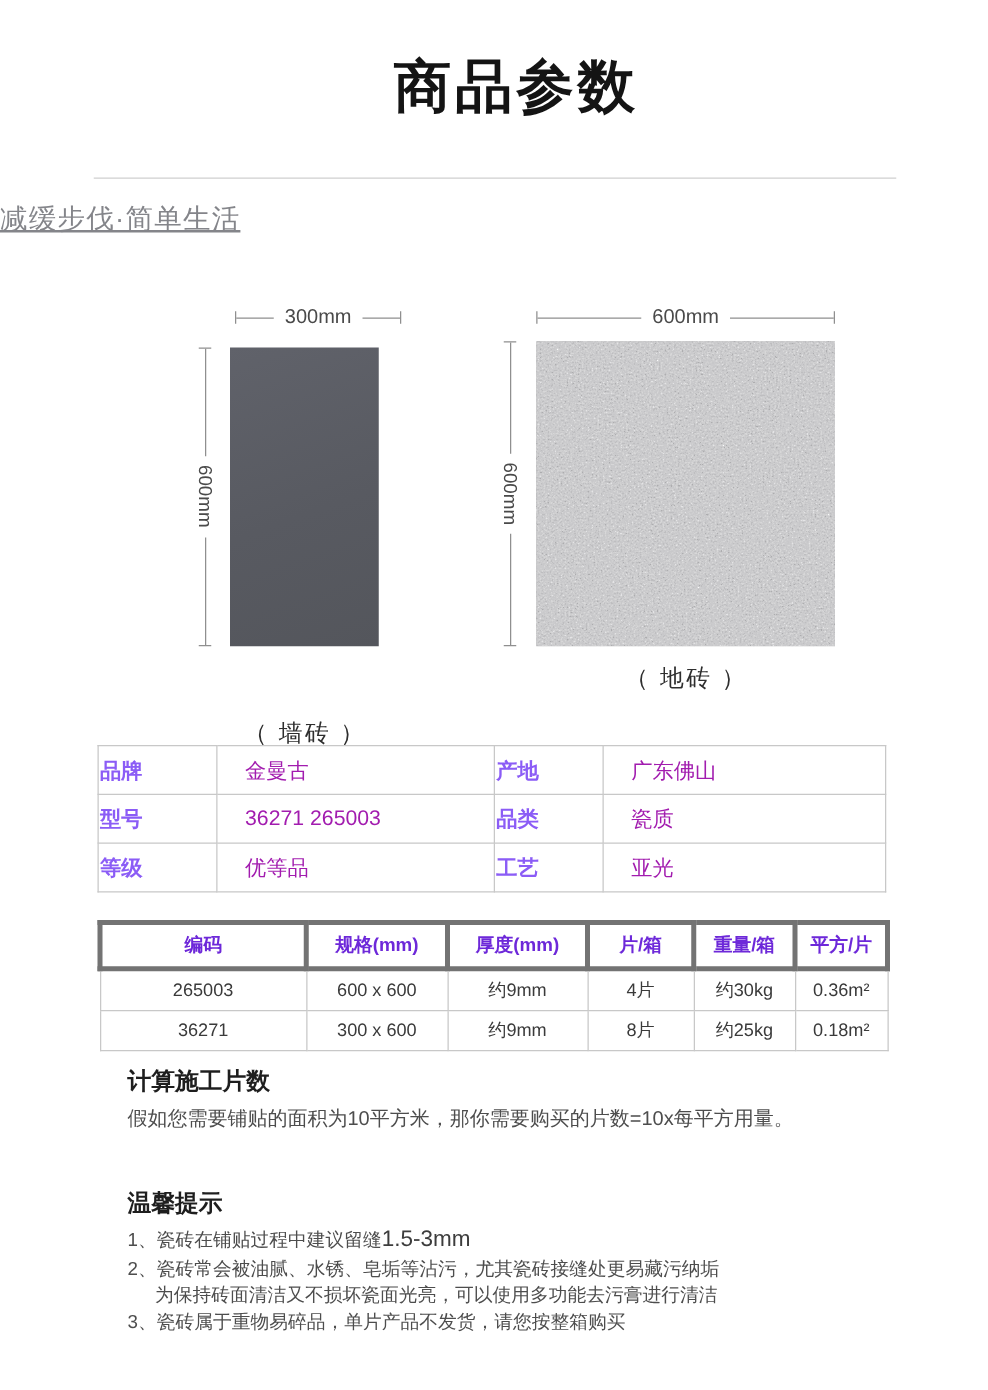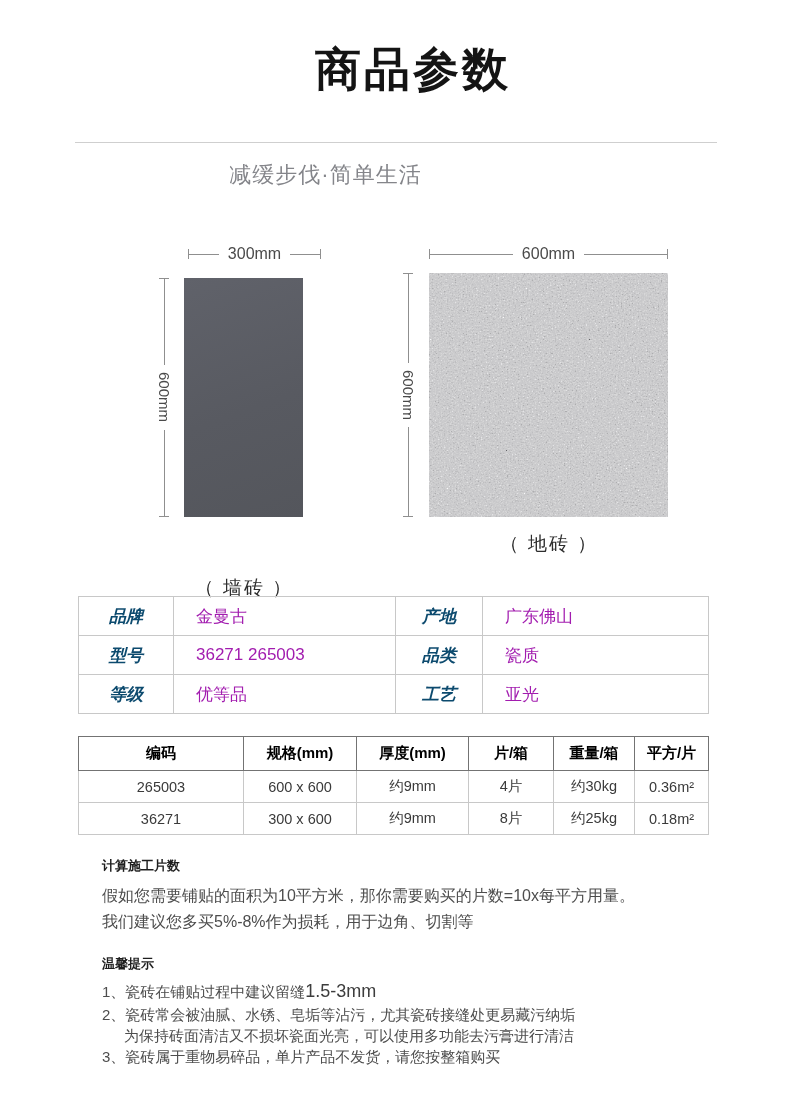--- a/index.html
+++ b/index.html
@@ -8,22 +8,22 @@
     font-family:"Liberation Sans","DejaVu Sans",sans-serif;overflow:hidden;color:#333;
   }
   .abs{position:absolute;}
 
   
   .title{top:40px;left:0;width:790px;text-align:center;font-size:46px;font-weight:bold;
          color:#141414;letter-spacing:3px;line-height:58px;margin-left:18px;}
   .subtitle{top:106px;left:0;width:790px;text-align:center;font-size:15px;color:#2e2e2e;
             letter-spacing:5px;line-height:24px;}
   .divider{top:142px;left:75px;width:642px;height:0;border-top:1px solid #cfcfcf;}
-  .tagline{top:158px;left:0;width:651px;text-align:center;font-size:22px;color:#84858a;
-           line-height:34px;letter-spacing:1px;}
+  .tagline{top:158px;left:0;width:651px;text-align:left;font-size:22px;color:#84858a;
+           line-height:34px;letter-spacing:1px;text-decoration:underline;}
 
   
   .dim-h{display:flex;align-items:center;height:16px;}
   .dim-h .hline{flex:1;height:1px;background:#8f8f8f;}
   .dim-h .tick-v{width:1px;height:10px;background:#8f8f8f;}
   .dim-text{padding:0 9px;font-size:16px;color:#4a4a4a;white-space:nowrap;}
   .dim-v{display:flex;flex-direction:column;align-items:center;width:18px;}
   .dim-v .vline{flex:1;width:1px;background:#8f8f8f;}
   .dim-v .tick-h{height:1px;width:10px;background:#8f8f8f;}
   .dim-text-v{writing-mode:vertical-rl;font-size:15px;color:#4a4a4a;padding:7px 0;white-space:nowrap;}
@@ -31,29 +31,29 @@
   
   .wall-tile{left:184px;top:278px;width:119px;height:239px;
              background:linear-gradient(160deg,#60626a 0%,#585a61 55%,#54565c 100%);}
   .floor-tile{left:429px;top:273px;}
   .tile-caption{top:532px;font-size:19px;color:#2e2e2e;text-align:center;line-height:24px;letter-spacing:2px;}
 
   
   table{border-collapse:collapse;table-layout:fixed;}
   .info-table{top:596px;left:78px;width:630px;}
   .info-table td{border:1px solid #c8c8c8;height:36px;font-size:17px;}
-  .info-table td.k{text-align:center;font-weight:bold;color:#0c4a6e;font-style:italic;}
+  .info-table td.k{font-weight:bold;color:#8b5cf6;}
   .info-table td.v{padding-left:22px;color:#a21caf;}
 
   .spec-table{top:736px;left:78px;width:630px;}
-  .spec-table th{border:1px solid #737373;height:31px;font-size:15px;font-weight:bold;color:#000000;}
+  .spec-table th{border:4px solid #737373;height:31px;font-size:15px;font-weight:bold;color:#6d28d9;}
   .spec-table td{border:1px solid #c8c8c8;height:29px;font-size:14.5px;color:#3a3a3a;text-align:center;}
 
   
-  .sec-heading{font-size:13px;font-weight:bold;color:#1e1e1e;line-height:22px;}
+  .sec-heading{font-size:19px;font-weight:bold;color:#1e1e1e;line-height:22px;}
   .calc-head{top:855px;left:102px;}
   .calc-body{top:883px;left:102px;width:620px;font-size:16px;color:#4d4d4d;line-height:26px;}
   .tips-head{top:953px;left:102px;}
   .tips-body{top:979px;left:102px;width:620px;font-size:15px;color:#4d4d4d;}
   .tips-item1{line-height:24px;}
   .tips-em{font-size:18px;color:#3d3d3d;}
   .tips-line{line-height:21px;}
   .tips-indent{margin-left:22px;}
 </style>
 </head>
@@ -173,21 +173,20 @@
         <td>8片</td>
         <td>约25kg</td>
         <td>0.18m²</td>
       </tr>
     </tbody>
   </table>
 
   <div class="abs sec-heading calc-head">计算施工片数</div>
   <div class="abs calc-body">
     <div>假如您需要铺贴的面积为10平方米，那你需要购买的片数=10x每平方用量。</div>
-    <div>我们建议您多买5%-8%作为损耗，用于边角、切割等</div>
   </div>
 
   <div class="abs sec-heading tips-head">温馨提示</div>
   <div class="abs tips-body">
     <div class="tips-item1"><span>1、瓷砖在铺贴过程中建议留缝</span><span class="tips-em">1.5-3mm</span></div>
     <div class="tips-line">2、瓷砖常会被油腻、水锈、皂垢等沾污，尤其瓷砖接缝处更易藏污纳垢</div>
     <div class="tips-line tips-indent">为保持砖面清洁又不损坏瓷面光亮，可以使用多功能去污膏进行清洁</div>
     <div class="tips-line">3、瓷砖属于重物易碎品，单片产品不发货，请您按整箱购买</div>
   </div>
 

